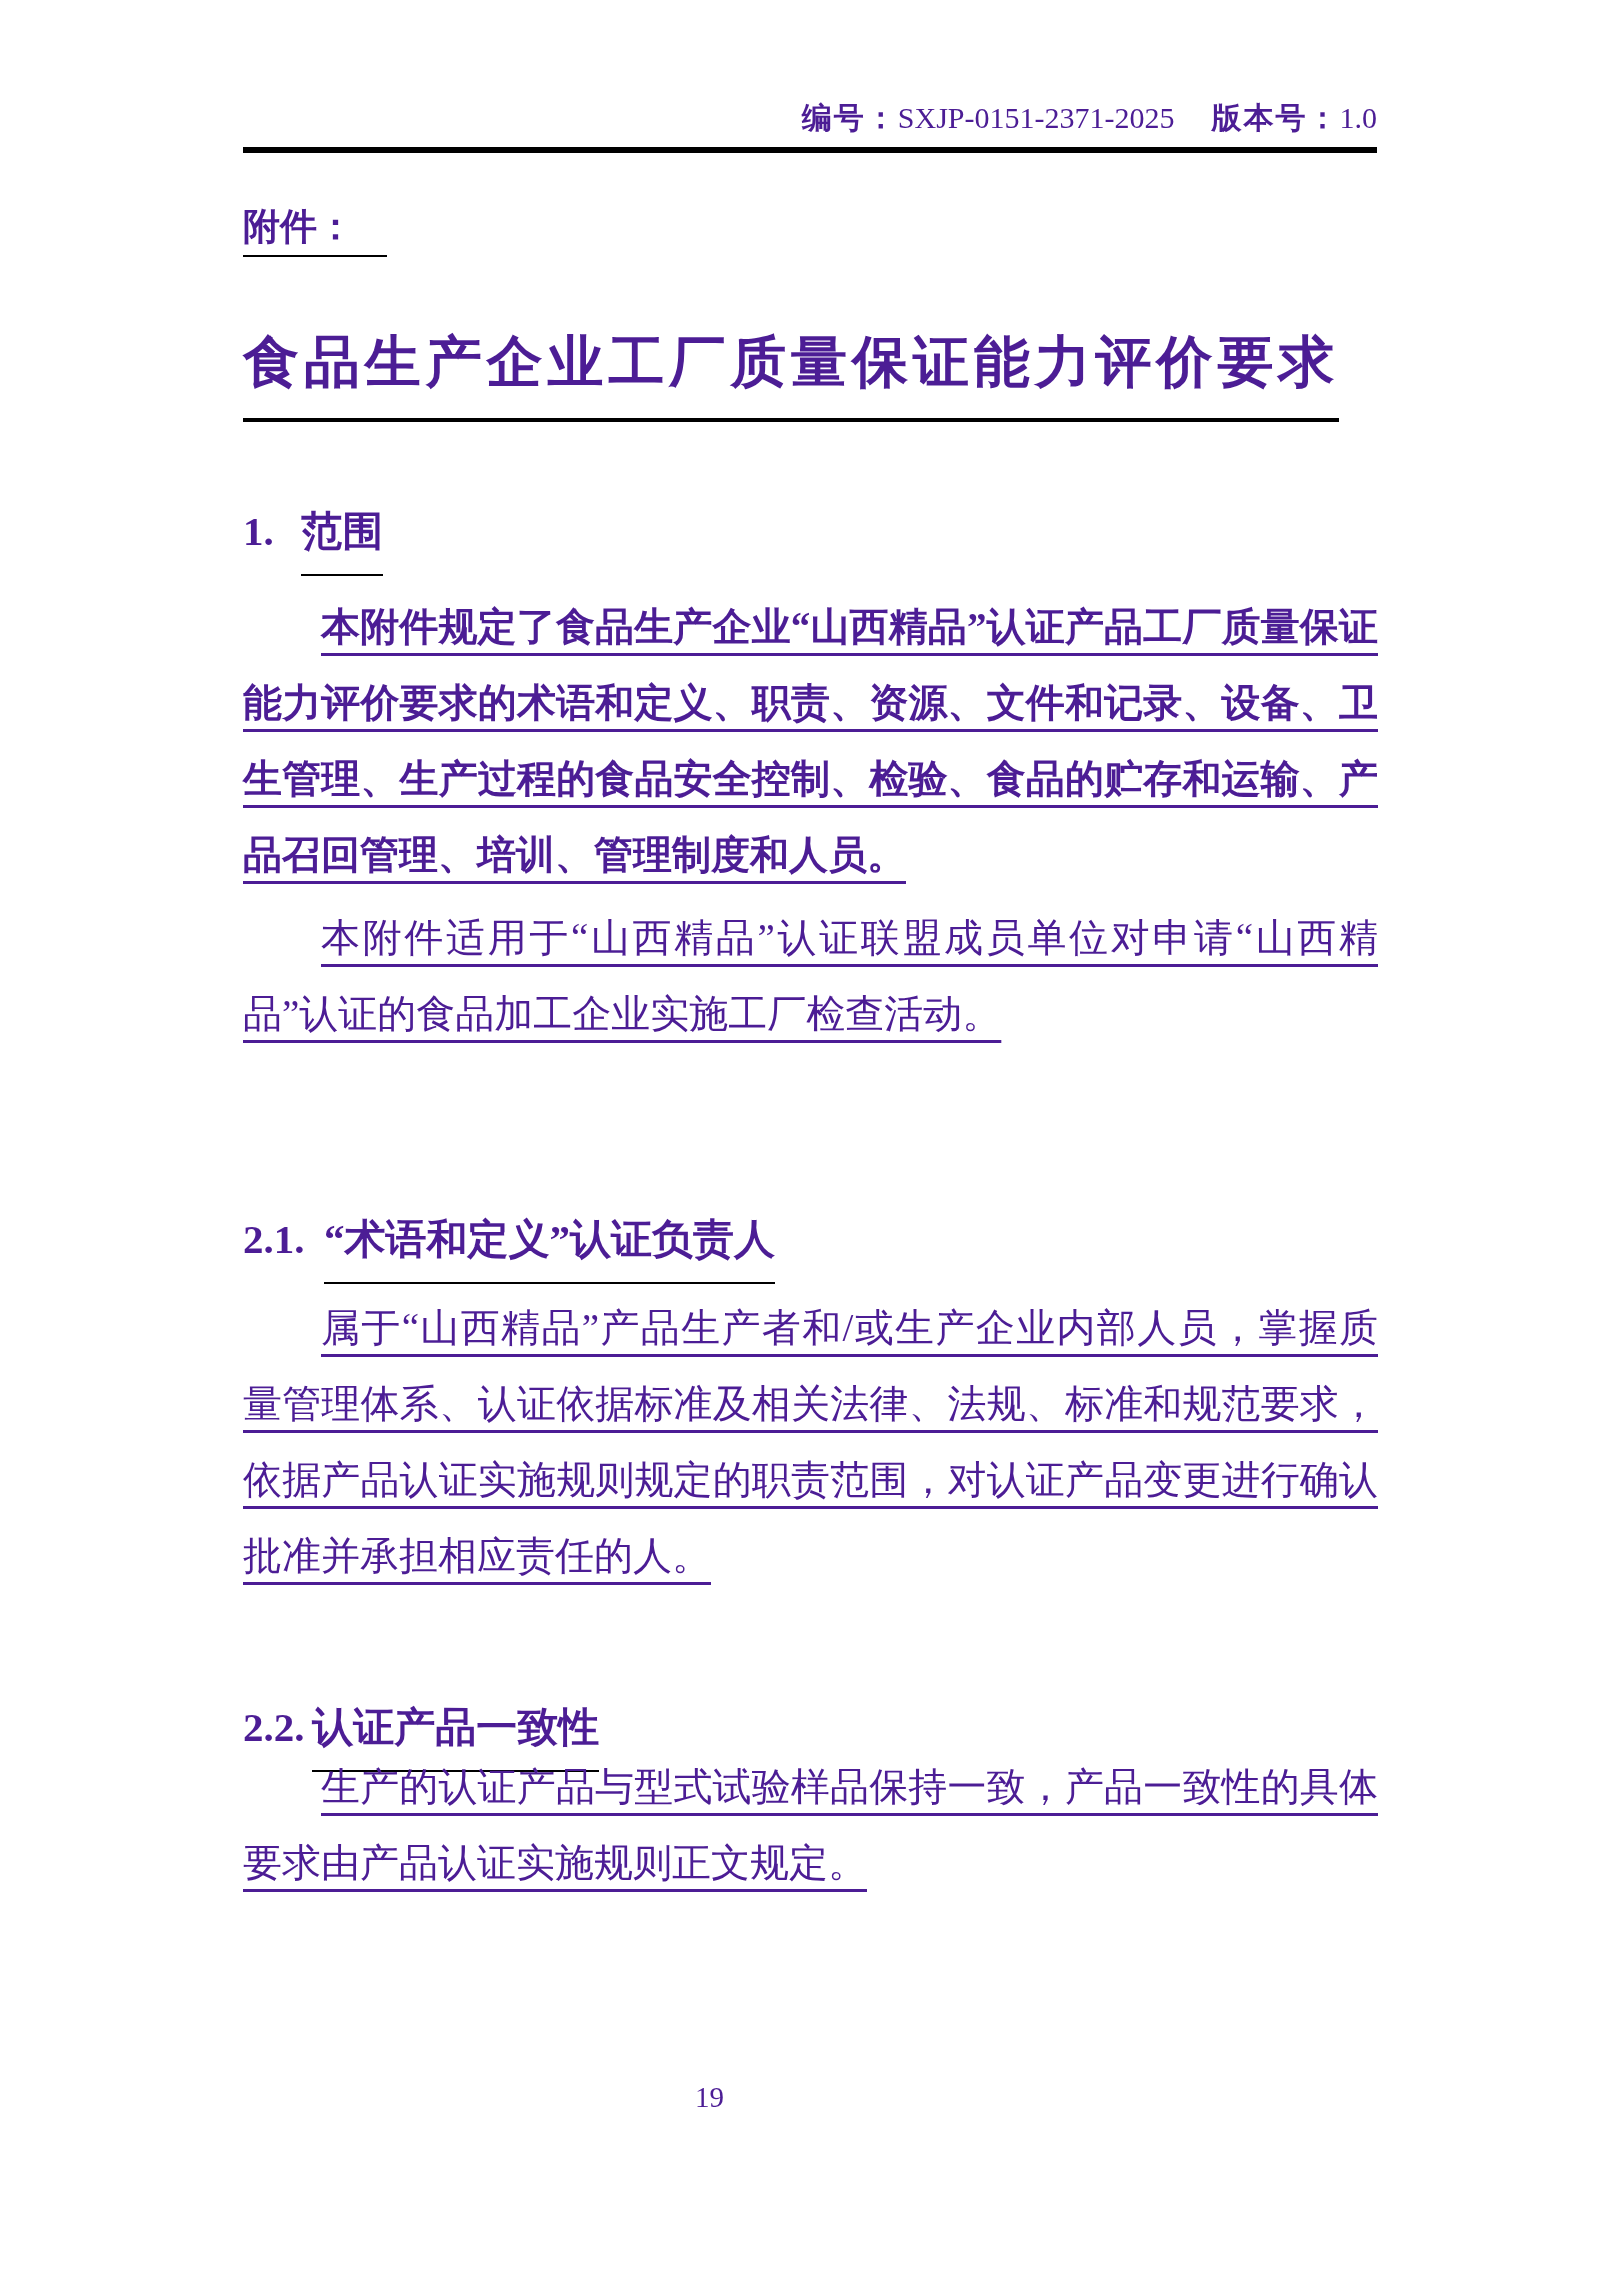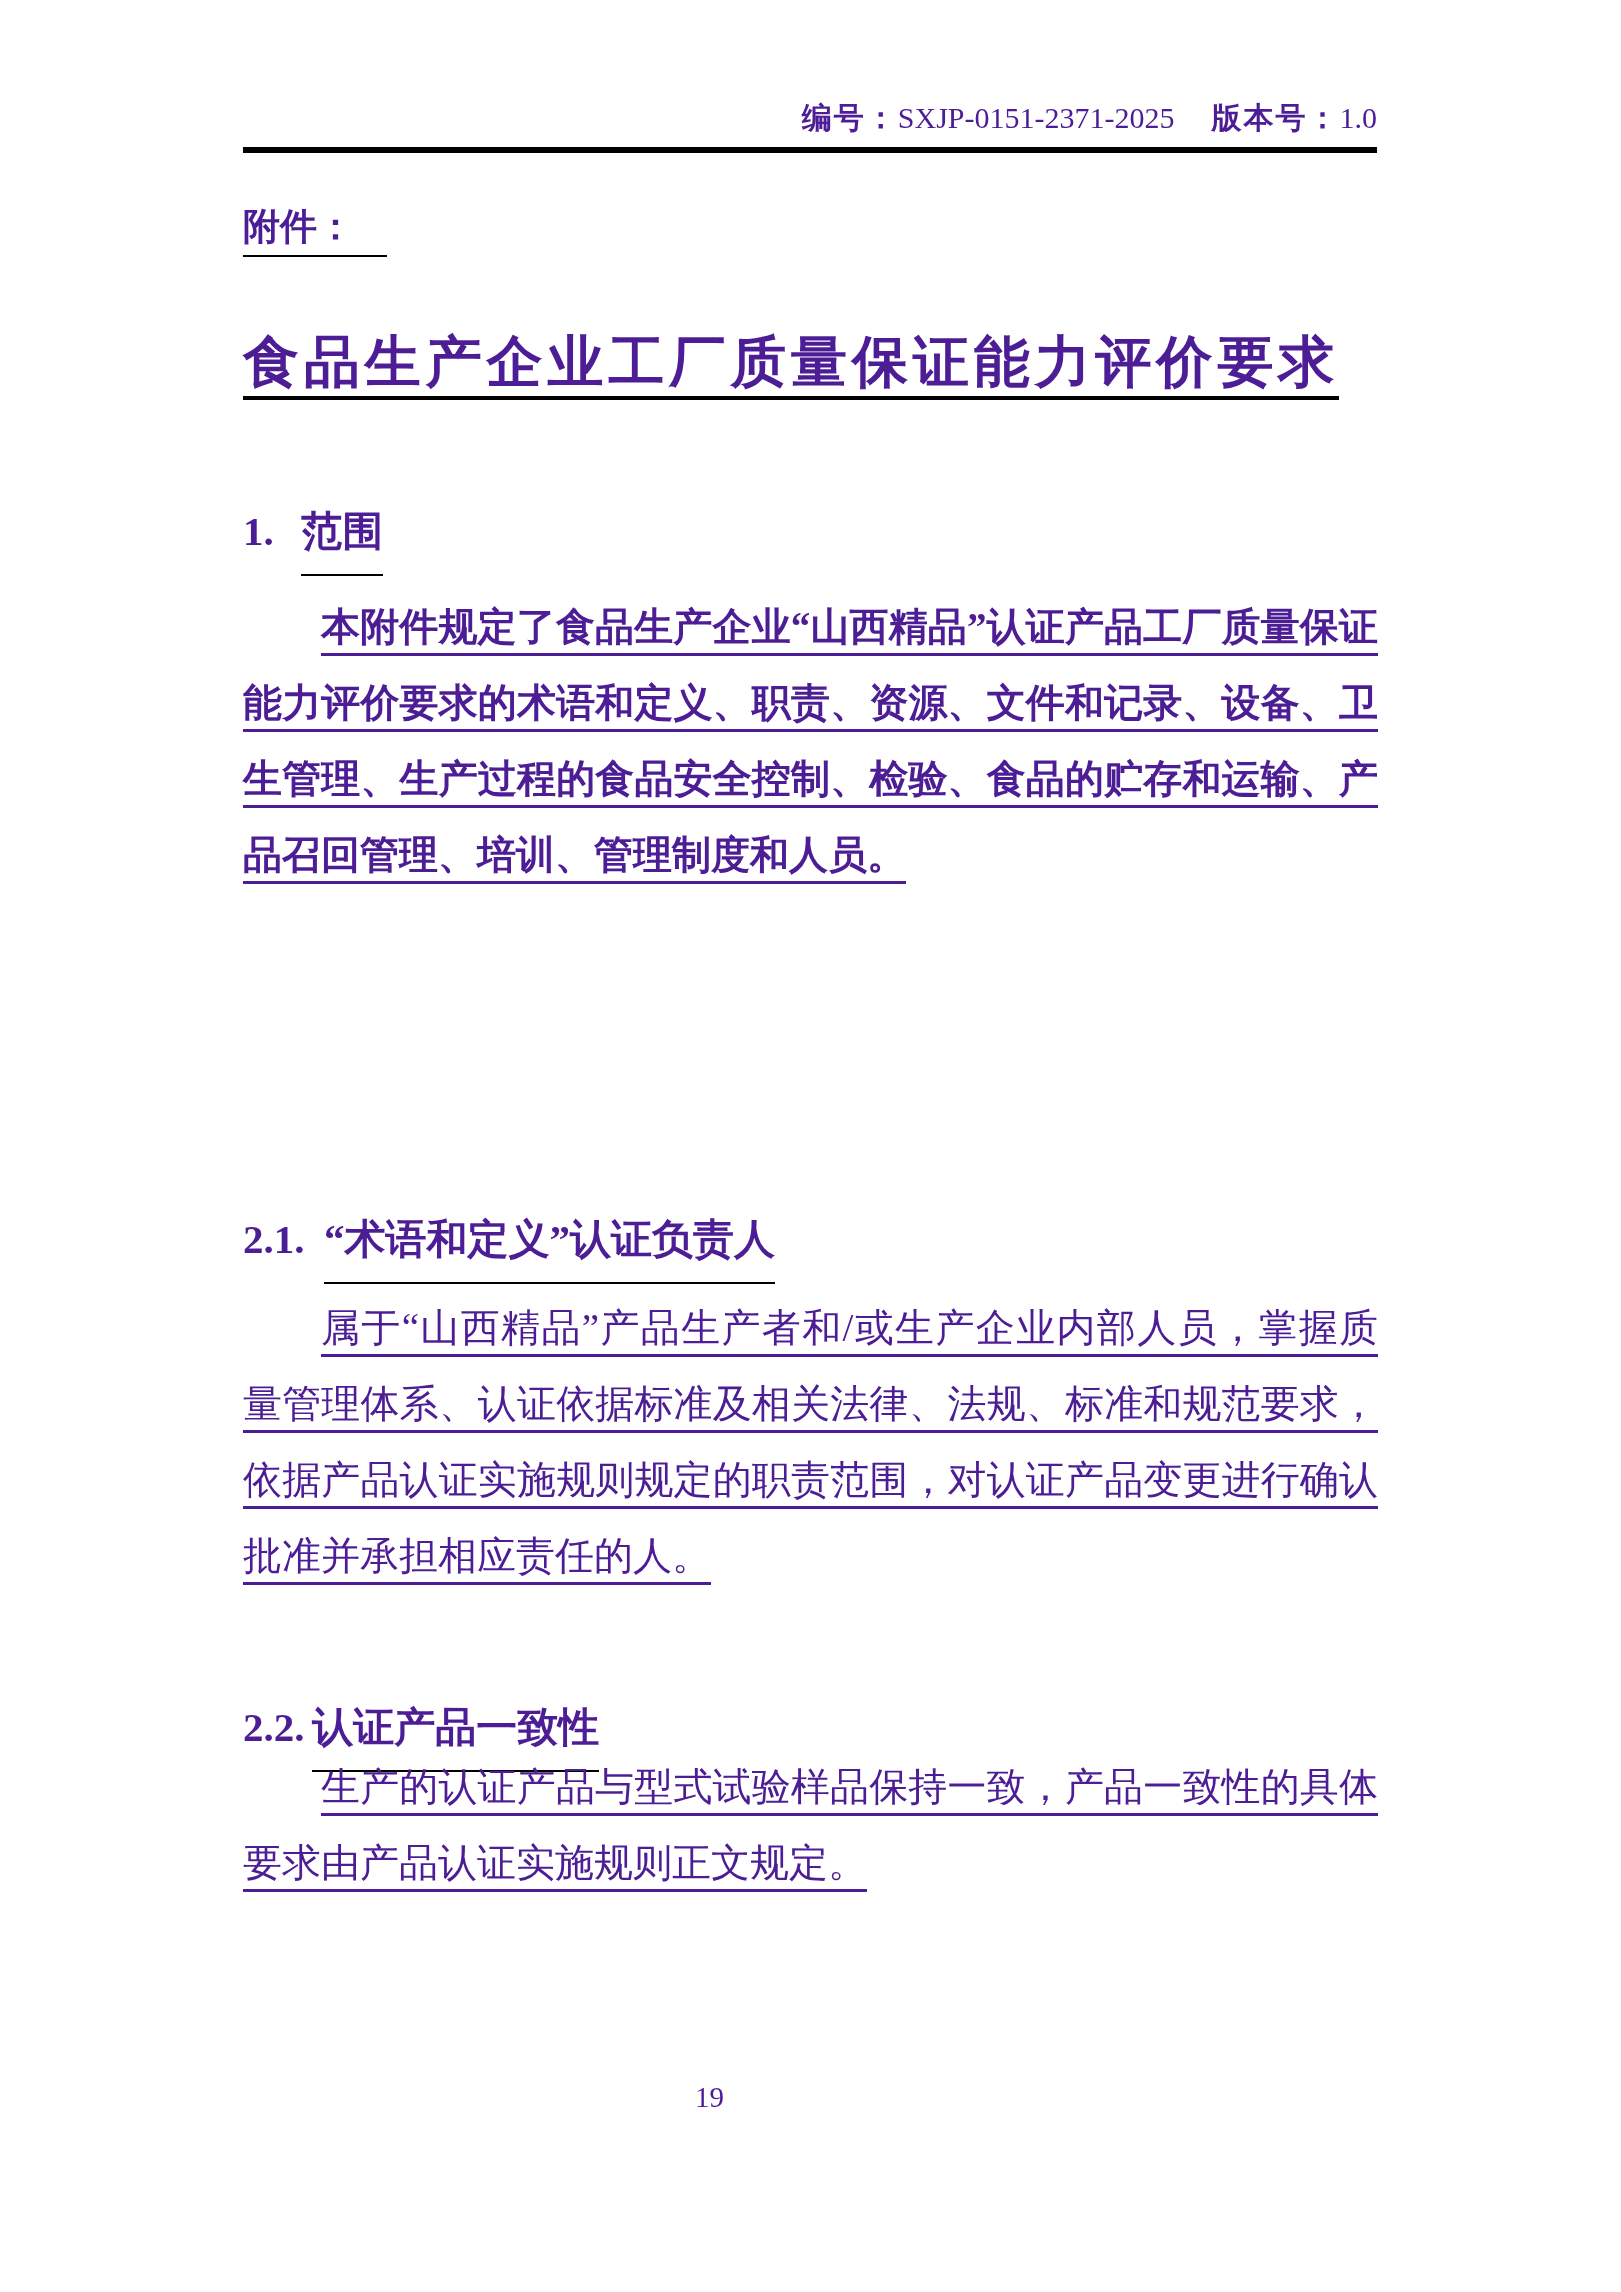--- a/index.html
+++ b/index.html
@@ -35,21 +35,21 @@
   
   .doc-title{
     position:absolute;top:329px;left:243px;width:1135px;
     margin:0;
     font-size:56px;font-weight:bold;line-height:67px;
     letter-spacing:4.9px;white-space:nowrap;
   }
   .doc-title .u{
     display:inline-block;
     border-bottom:4.9px solid #000;
-    padding-bottom:0;
+    padding-bottom:22px;
   }
   
   .sec-h{
     position:absolute;left:243px;width:1137px;
     font-size:41px;font-weight:bold;line-height:59px;white-space:nowrap;
   }
   .sec-h .num{display:inline-block;}
   .sec-h .num.wide{margin-right:27.4px;}
   .sec-h .num.mid{margin-right:19.6px;}
   .sec-h .num.tight{margin-right:7.8px;margin-top:46px;}
@@ -101,20 +101,21 @@
   <h1 class="doc-title">
     <span class="u">食品生产企业工厂质量保证能力评价要求</span>
   </h1>
 
   <div class="sec-h h-s1">
     <span class="num wide">1.</span><span class="ht">范围</span>
   </div>
 
   <p class="body-p p-scope1">本附件规定了食品生产企业“山西精品”认证产品工厂质量保证能力评价要求的术语和定义、职责、资源、文件和记录、设备、卫生管理、生产过程的食品安全控制、检验、食品的贮存和运输、产品召回管理、培训、管理制度和人员。</p>
 
+  <p class="body-p p-scope2">本附件适用于“山西精品”认证联盟成员单位对申请“山西精品”认证的食品加工企业实施工厂检查活动。</p>
 
 
   <div class="sec-h h-s21">
     <span class="num mid">2.1.</span><span class="ht">“术语和定义”认证负责人</span>
   </div>
 
   <p class="body-p p-s21">属于“山西精品”产品生产者和/或生产企业内部人员，掌握质量管理体系、认证依据标准及相关法律、法规、标准和规范要求，依据产品认证实施规则规定的职责范围，对认证产品变更进行确认批准并承担相应责任的人。</p>
 
   <div class="sec-h h-s22">
     <span class="num tight">2.2.</span><span class="ht">认证产品一致性</span>

